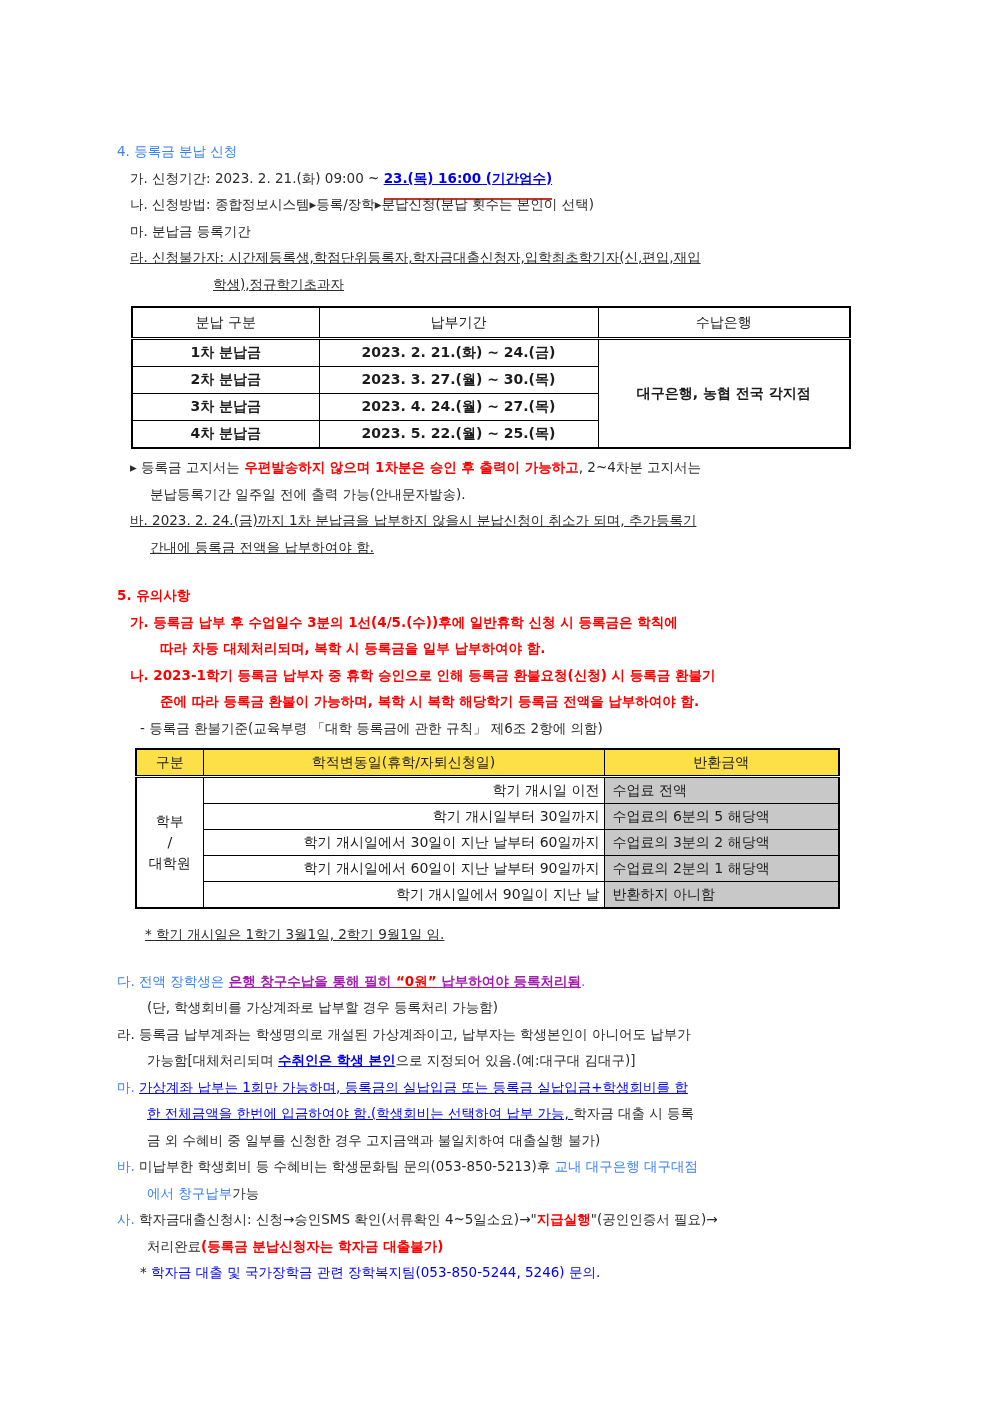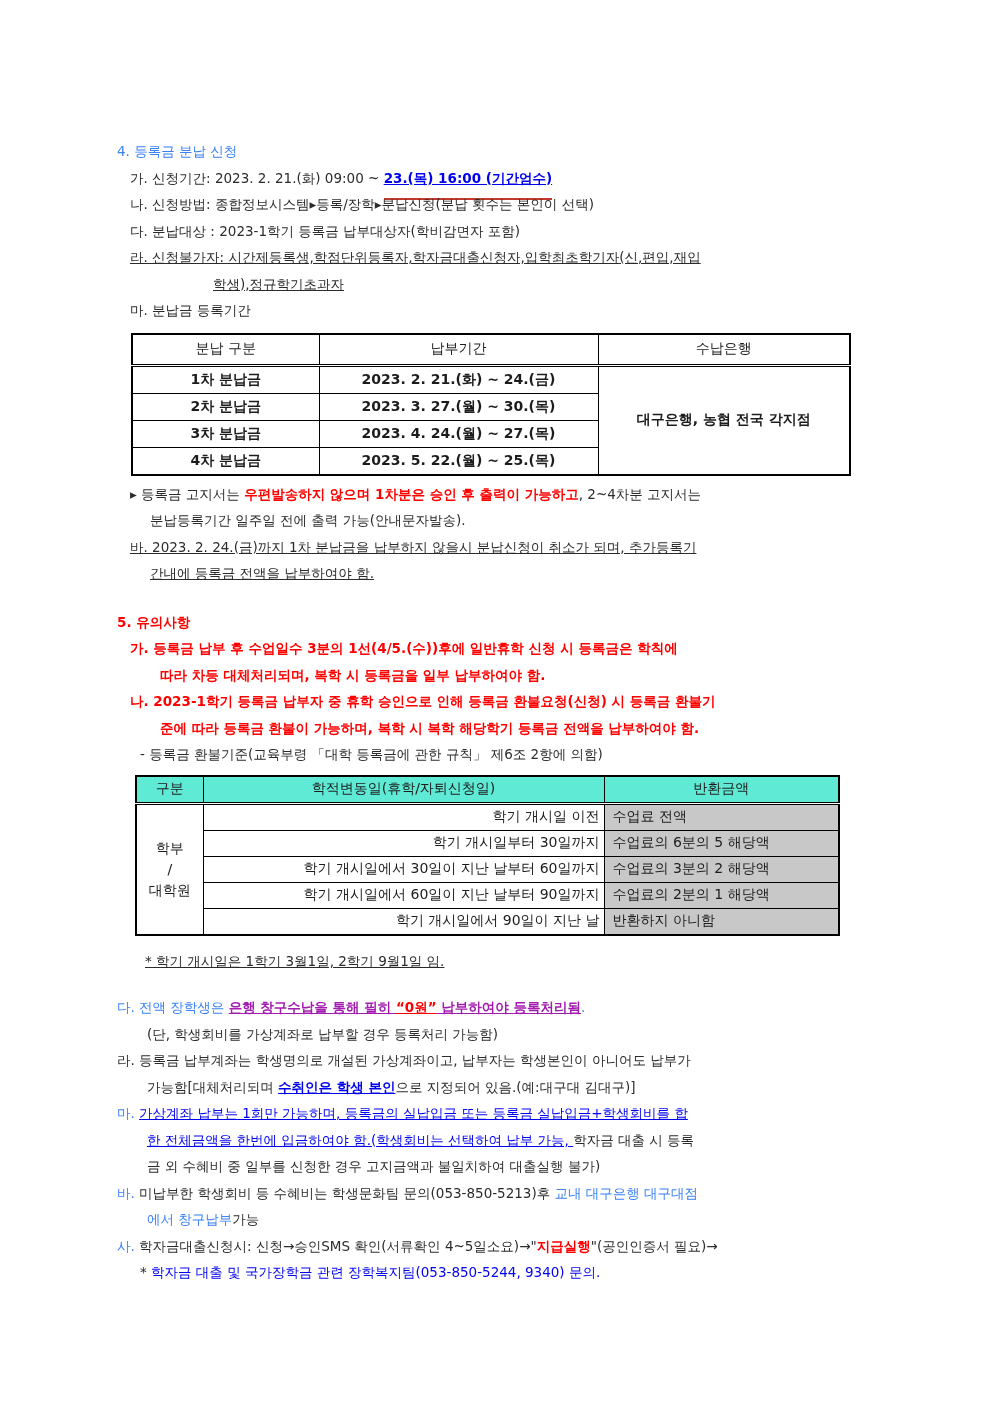--- a/index.html
+++ b/index.html
@@ -22,49 +22,46 @@
                 border-bottom:2px solid #c0392b;padding-bottom:12px;}
   
   .doc-table{border-collapse:collapse;border:2px solid #000;table-layout:fixed;color:#1c1c1c;}
   .doc-table th,.doc-table td{border:1px solid #000;font-size:14px;font-weight:normal;
                               padding:0 4px;overflow:hidden;}
   .doc-table thead th{border-bottom:3px double #000;text-align:center;}
   #table-installments{width:718px;margin:9px 0 5px 14px;}
   #table-installments th{height:29px;}
   #table-installments td{height:26px;text-align:center;font-weight:bold;}
   #table-refund{width:703px;margin:7px 0 0 18px;}
-  #table-refund th{height:25px;background:#5eead4;}
+  #table-refund th{height:25px;background:#fde047;}
   #table-refund td{height:25px;}
   #table-refund td.cell-change{text-align:right;padding-left:25px;}
   #table-refund td.cell-amount{text-align:left;padding-left:8px;background:#c8c8c8;}
   #table-refund td.cell-group{text-align:center;line-height:21px;}
 </style>
 </head>
 <body>
 
 <div class="page">
   <div id="content">
       <div class="block">
         <div class="line" style="margin-left: 0px;"><span class="run-b">4. 등록금 분납 신청</span></div>
       </div>
       <div class="block">
         <div class="line" style="margin-left: 13px;"><span class="run-k">가. 신청기간: 2023. 2. 21.(화) 09:00 ~ </span><span class="run-deadline">23.(목) 16:00 (기간엄수)</span></div>
       </div>
       <div class="block">
         <div class="line" style="margin-left: 13px;"><span class="run-k">나. 신청방법: 종합정보시스템▸등록/장학▸분납신청(분납 횟수는 본인이 선택)</span></div>
       </div>
       <div class="block">
-        <div class="line" style="margin-left: 13px;"><span class="run-k">다. 분납대상 : 2023-1학기 등록금 납부대상자(학비감면자 포함)</span></div>
+        <div class="line" style="margin-left: 13px;"><span class="run-k">마. 분납금 등록기간</span></div>
       </div>
       <div class="block">
         <div class="line" style="margin-left: 13px;"><span class="run-u">라. 신청불가자: 시간제등록생,학점단위등록자,학자금대출신청자,입학최초학기자(신,편입,재입</span></div>
         <div class="line" style="margin-left: 96px;"><span class="run-u">학생),정규학기초과자</span></div>
-      </div>
-      <div class="block">
-        <div class="line" style="margin-left: 13px;"><span class="run-k">마. 분납금 등록기간</span></div>
       </div>
       <table id="table-installments" class="doc-table">
         <colgroup>
           <col style="width: 187px;">
           <col style="width: 279px;">
           <col style="width: 252px;">
         </colgroup>
         <thead>
           <tr>
             <th>분납 구분</th>
@@ -170,18 +167,19 @@
         <div class="line" style="margin-left: 0px;"><span class="run-b">마. </span><span class="run-blu">가상계좌 납부는 1회만 가능하며, 등록금의 실납입금 또는 등록금 실납입금+학생회비를 합</span></div>
         <div class="line" style="margin-left: 30px;"><span class="run-blu">한 전체금액을 한번에 입금하여야 함.(학생회비는 선택하여 납부 가능, </span><span class="run-k">학자금 대출 시 등록</span></div>
         <div class="line" style="margin-left: 30px;"><span class="run-k">금 외 수혜비 중 일부를 신청한 경우 고지금액과 불일치하여 대출실행 불가)</span></div>
       </div>
       <div class="block">
         <div class="line" style="margin-left: 0px;"><span class="run-b">바. </span><span class="run-k">미납부한 학생회비 등 수혜비는 학생문화팀 문의(053-850-5213)후 </span><span class="run-b">교내 대구은행 대구대점</span></div>
         <div class="line" style="margin-left: 30px;"><span class="run-b">에서 창구납부</span><span class="run-k">가능</span></div>
       </div>
       <div class="block">
         <div class="line" style="margin-left: 0px;"><span class="run-b">사. </span><span class="run-k">학자금대출신청시: 신청→승인SMS 확인(서류확인 4~5일소요)→"</span><span class="run-r">지급실행</span><span class="run-k">"(공인인증서 필요)→</span></div>
+        <div class="line" style="margin-left: 30px;"><span class="run-k">처리완료</span><span class="run-r">(등록금 분납신청자는 학자금 대출불가)</span></div>
       </div>
       <div class="block">
-        <div class="line" style="margin-left: 23px;"><span class="run-k">* </span><span class="run-bl">학자금 대출 및 국가장학금 관련 장학복지팀(053-850-5244, 9340) 문의.</span></div>
+        <div class="line" style="margin-left: 23px;"><span class="run-k">* </span><span class="run-bl">학자금 대출 및 국가장학금 관련 장학복지팀(053-850-5244, 5246) 문의.</span></div>
       </div>
     </div>
 </div>
 
 </body></html>

